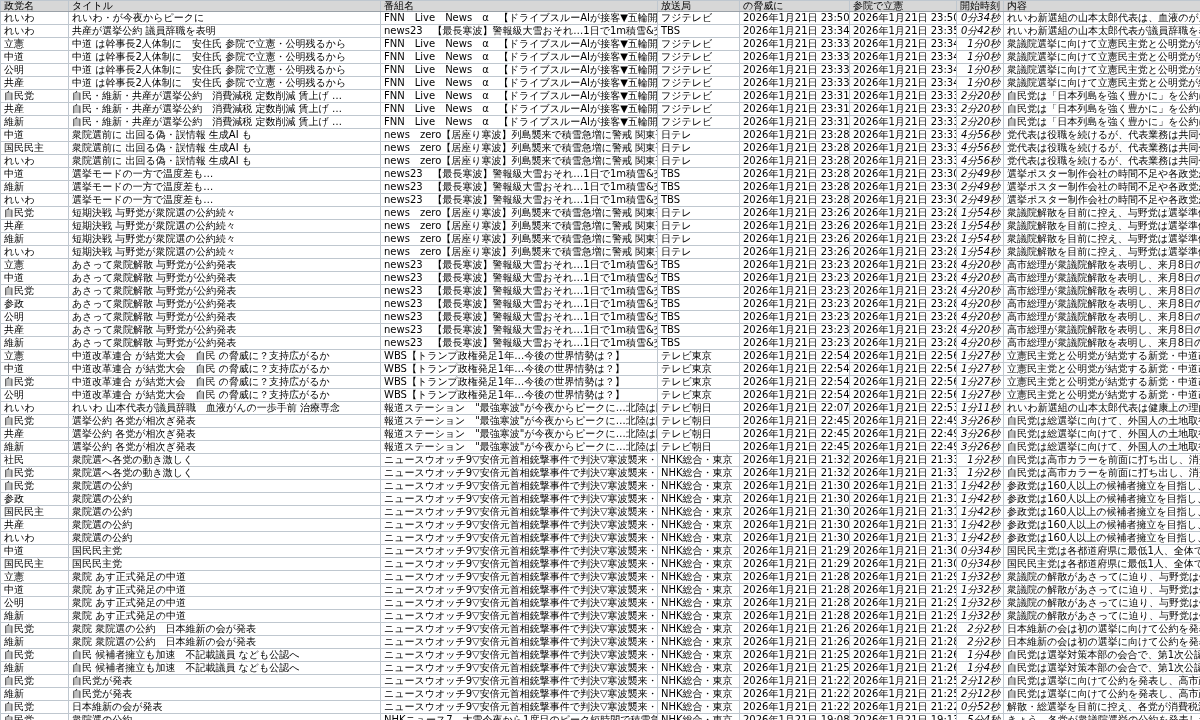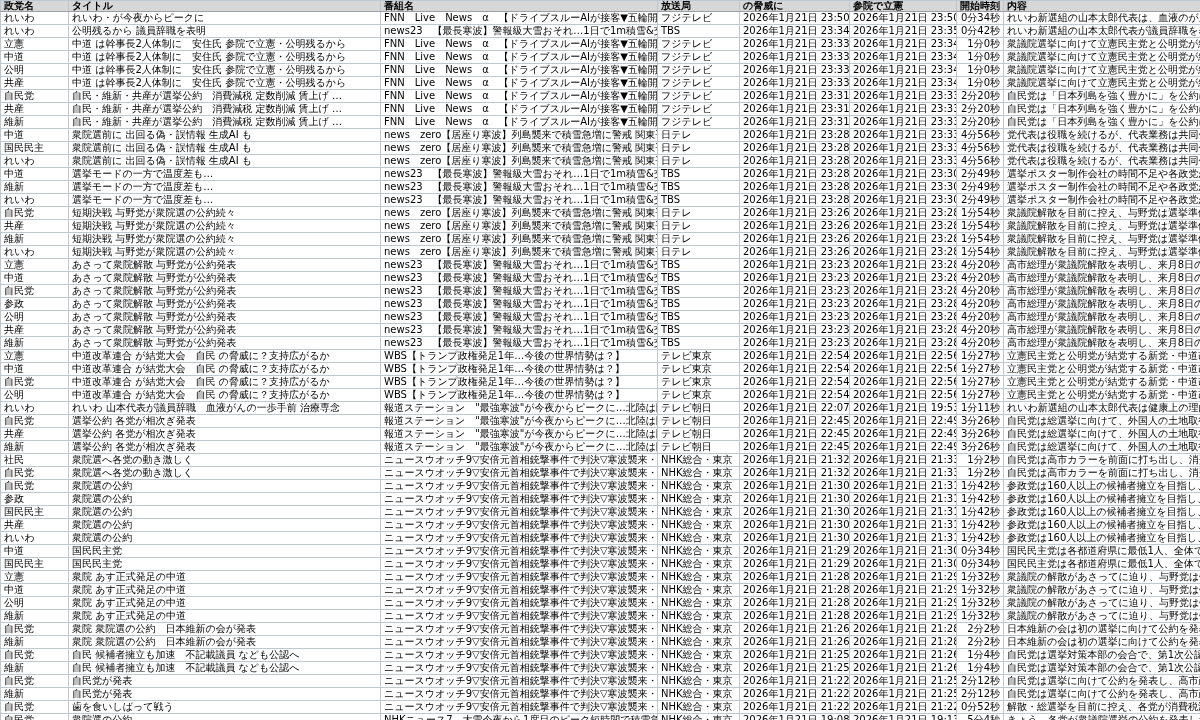--- a/index.html
+++ b/index.html
@@ -22,26 +22,26 @@
   th, td {
     border: 1px solid var(--border);
     padding: 0 3px;
     white-space: nowrap; overflow: hidden;
     height: 12px; line-height: 12px;
     vertical-align: middle; color: var(--text);
     text-align: left;
   }
   th {
     background: var(--header-bg);
-    font-weight: bold;
+    font-weight: normal;
     height: 10px; line-height: 10px;
     border-bottom: 1px solid var(--header-border);
   }
   td.col-duration, th.col-duration { }
-  td.col-duration { text-align: right; }
+  td.col-duration { text-align: right; font-style: italic; }
 </style>
 </head>
 <body>
 
 <div>
   <table>
     <colgroup>
         <col style="width: 68px;">
         <col style="width: 312px;">
         <col style="width: 277px;">
@@ -69,21 +69,21 @@
           <td class="col-title">れいわ・が今夜からピークに</td>
           <td class="col-program">FNN　Live　News　α　【ドライブスルーAIが接客▼五輪開幕</td>
           <td class="col-station">フジテレビ</td>
           <td class="col-start">2026年1月21日 23:50</td>
           <td class="col-end">2026年1月21日 23:50</td>
           <td class="col-duration">0分34秒</td>
           <td class="col-content">れいわ新選組の山本太郎代表は、血液のがん</td>
         </tr>
         <tr>
           <td class="col-party">れいわ</td>
-          <td class="col-title">公明残るから 議員辞職を表明</td>
+          <td class="col-title">共産が選挙公約 議員辞職を表明</td>
           <td class="col-program">news23　【最長寒波】警報級大雪おそれ…1日で1m積雪&amp;交</td>
           <td class="col-station">TBS</td>
           <td class="col-start">2026年1月21日 23:34</td>
           <td class="col-end">2026年1月21日 23:35</td>
           <td class="col-duration">0分42秒</td>
           <td class="col-content">れいわ新選組の山本太郎代表が議員辞職を表</td>
         </tr>
         <tr>
           <td class="col-party">立憲</td>
           <td class="col-title">中道 は幹事長2人体制に　安住氏 参院で立憲・公明残るから</td>
@@ -363,21 +363,21 @@
           <td class="col-end">2026年1月21日 22:56</td>
           <td class="col-duration">1分27秒</td>
           <td class="col-content">立憲民主党と公明党が結党する新党・中道改</td>
         </tr>
         <tr>
           <td class="col-party">れいわ</td>
           <td class="col-title">れいわ 山本代表が議員辞職　血液がんの一歩手前 治療専念</td>
           <td class="col-program">報道ステーション　"最強寒波"が今夜からピークに…北陸は降雪</td>
           <td class="col-station">テレビ朝日</td>
           <td class="col-start">2026年1月21日 22:07</td>
-          <td class="col-end">2026年1月21日 19:53</td>
+          <td class="col-end">2026年1月21日 22:53</td>
           <td class="col-duration">1分11秒</td>
           <td class="col-content">れいわ新選組の山本太郎代表は健康上の理由</td>
         </tr>
         <tr>
           <td class="col-party">自民党</td>
           <td class="col-title">選挙公約 各党が相次ぎ発表</td>
           <td class="col-program">報道ステーション　"最強寒波"が今夜からピークに…北陸は降雪</td>
           <td class="col-station">テレビ朝日</td>
           <td class="col-start">2026年1月21日 22:45</td>
           <td class="col-end">2026年1月21日 22:49</td>
@@ -589,21 +589,21 @@
           <td class="col-title">自民党が発表</td>
           <td class="col-program">ニュースウオッチ9▽安倍元首相銃撃事件で判決▽寒波襲来・大雪</td>
           <td class="col-station">NHK総合・東京</td>
           <td class="col-start">2026年1月21日 21:22</td>
           <td class="col-end">2026年1月21日 21:25</td>
           <td class="col-duration">2分12秒</td>
           <td class="col-content">自民党は選挙に向けて公約を発表し、高市政</td>
         </tr>
         <tr>
           <td class="col-party">自民党</td>
-          <td class="col-title">歯を食いしばって戦う</td>
+          <td class="col-title">日本維新の会が発表</td>
           <td class="col-program">ニュースウオッチ9▽安倍元首相銃撃事件で判決▽寒波襲来・大雪</td>
           <td class="col-station">NHK総合・東京</td>
           <td class="col-start">2026年1月21日 21:22</td>
           <td class="col-end">2026年1月21日 21:22</td>
           <td class="col-duration">0分52秒</td>
           <td class="col-content">解散・総選挙を目前に控え、各党が消費税減</td>
         </tr>
         <tr>
           <td class="col-party">自民党</td>
           <td class="col-title">衆院選の公約</td>

